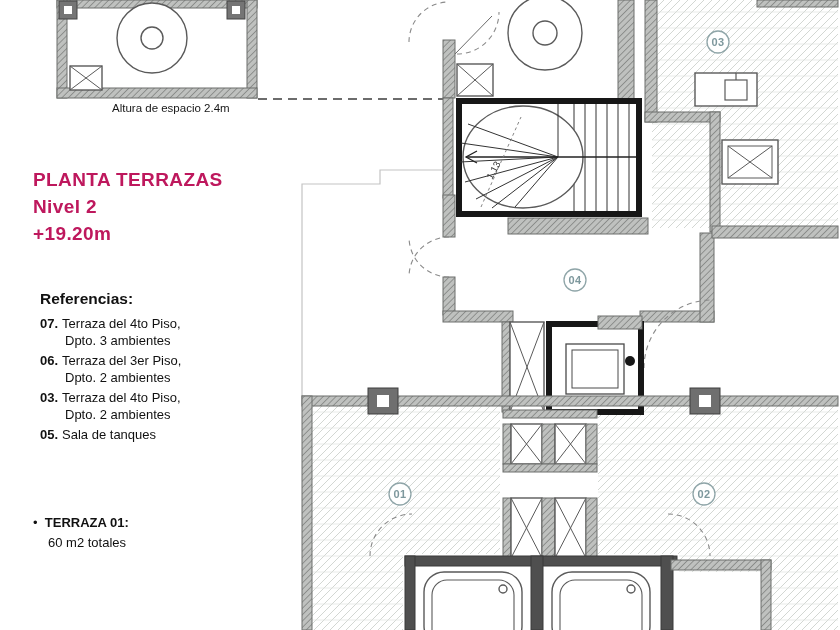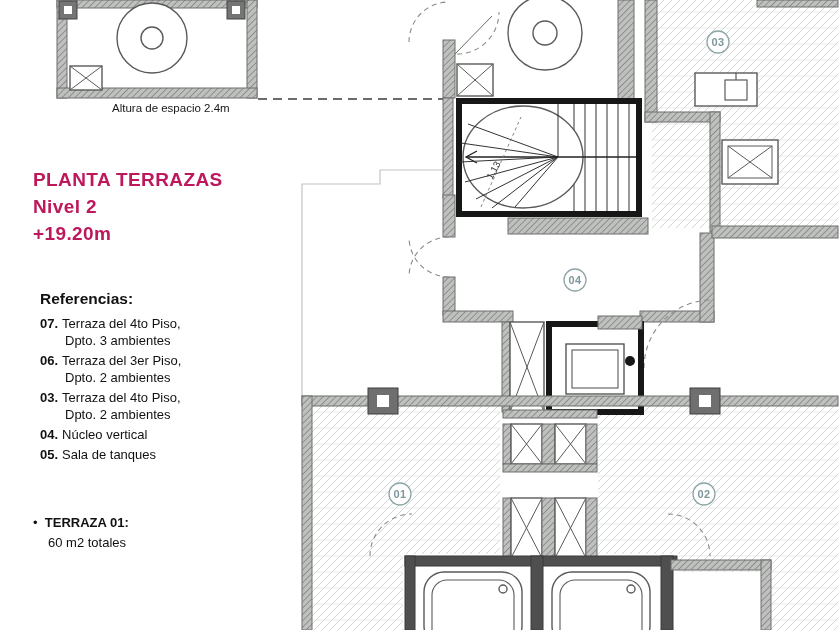--- a/index.html
+++ b/index.html
@@ -274,23 +274,20 @@
     </div>
     <div class="ref-item">
       <span class="ref-num">06.</span><span>Terraza del 3er Piso,</span>
       <div class="ref-cont">Dpto. 2 ambientes</div>
     </div>
     <div class="ref-item">
       <span class="ref-num">03.</span><span>Terraza del 4to Piso,</span>
       <div class="ref-cont">Dpto. 2 ambientes</div>
     </div>
     <div class="ref-item">
-      <span class="ref-num">04.</span><span>Núcleo vertical</span>
-    </div>
-    <div class="ref-item">
       <span class="ref-num">05.</span><span>Sala de tanques</span>
     </div>
   </div>
 
   <div class="abs notes">
     <div class="note">
       <div class="note-label">TERRAZA 01:</div>
       <div class="note-value">60 m2 totales</div>
     </div>
   </div>

